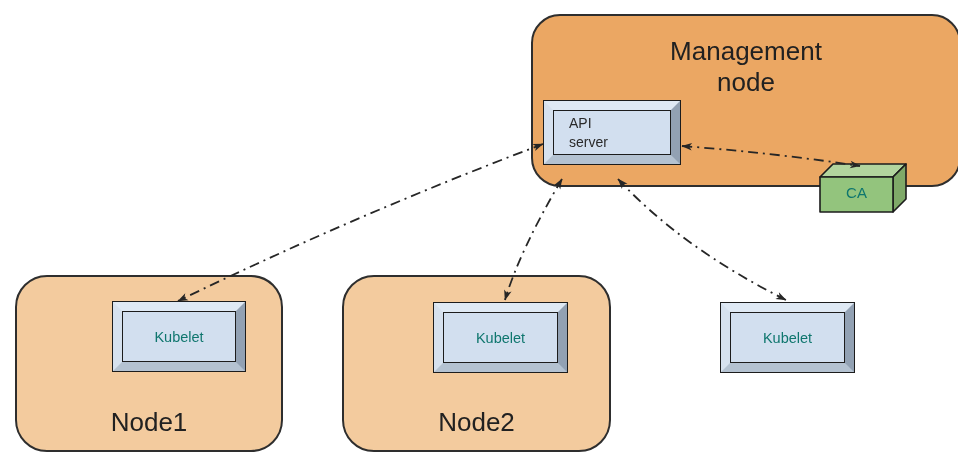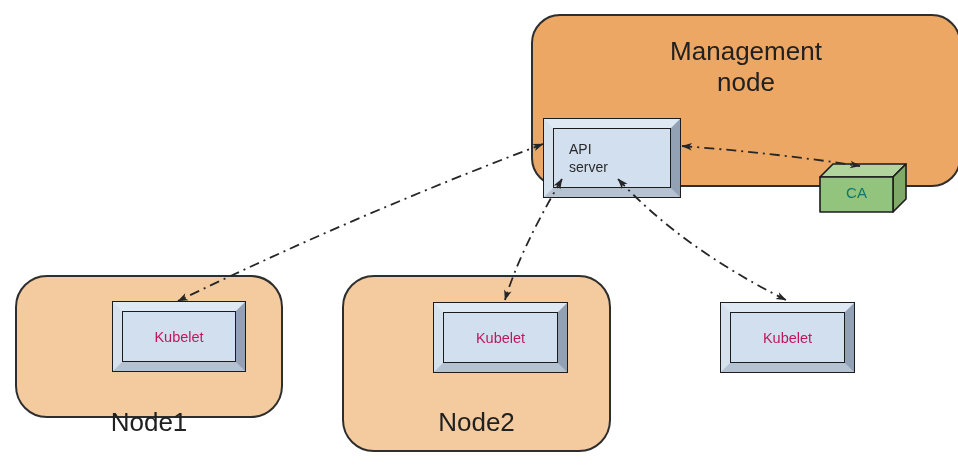--- a/index.html
+++ b/index.html
@@ -21,21 +21,21 @@
   }
   .mgmt {
     left: 531px; top: 14px; width: 430px; height: 173px;
     border-radius: 29px;
     background: var(--mgmt-fill, #eba763);
   }
   .node-rect {
     border-radius: 32px;
     background: var(--node-fill, #f3cb9e);
   }
-  .node1 { left: 15px;  top: 275px; width: 268px; height: 143px; }
+  .node1 { left: 15px;  top: 275px; width: 268px; height: 177px; }
   .node2 { left: 342px; top: 275px; width: 269px; height: 177px; }
   .node3 { left: 670px; top: 277px; width: 266px; height: 176px; }
 
   .mgmt-title {
     position: absolute; left: 0; right: 0; top: 20px;
     text-align: center;
     font-size: 26px; line-height: 31px;
     white-space: pre-line;
     color: var(--text, #212121);
   }
@@ -60,35 +60,35 @@
                   var(--bevel-bottom, #b4c2d1) var(--bevel-left, #d6e1ee);
     box-sizing: border-box;
   }
   .bevel-face {
     position: absolute; inset: 9px;
     border: 1px solid #1c1c1c;
     background: var(--bevel-face, #d2dfef);
     display: flex; align-items: center; justify-content: center;
     box-sizing: border-box;
   }
-  .api-box    { left: 543px; top: 118px; width: 138px; height: 80px; }
+  .api-box    { left: 543px; top: 100px; width: 138px; height: 65px; }
   .kubelet1   { left: 112px; top: 301px; width: 134px; height: 71px; }
   .kubelet2   { left: 433px; top: 302px; width: 135px; height: 71px; }
   .kubelet3   { left: 720px; top: 302px; width: 135px; height: 71px; }
 
   .api-label {
     width: 100%;
     padding-left: 15px;
     font-size: 14px; line-height: 18.5px;
     white-space: pre-line;
     color: #2a2a2a;
   }
   .kubelet-label {
     font-size: 14.5px;
-    color: #be185d;
+    color: #0f766e;
   }
 
   .edges {
     position: absolute; left: 0; top: 0;
     pointer-events: none;
   }
   .edge {
     fill: none;
     stroke: var(--edge, #262626);
     stroke-width: 1.8;

